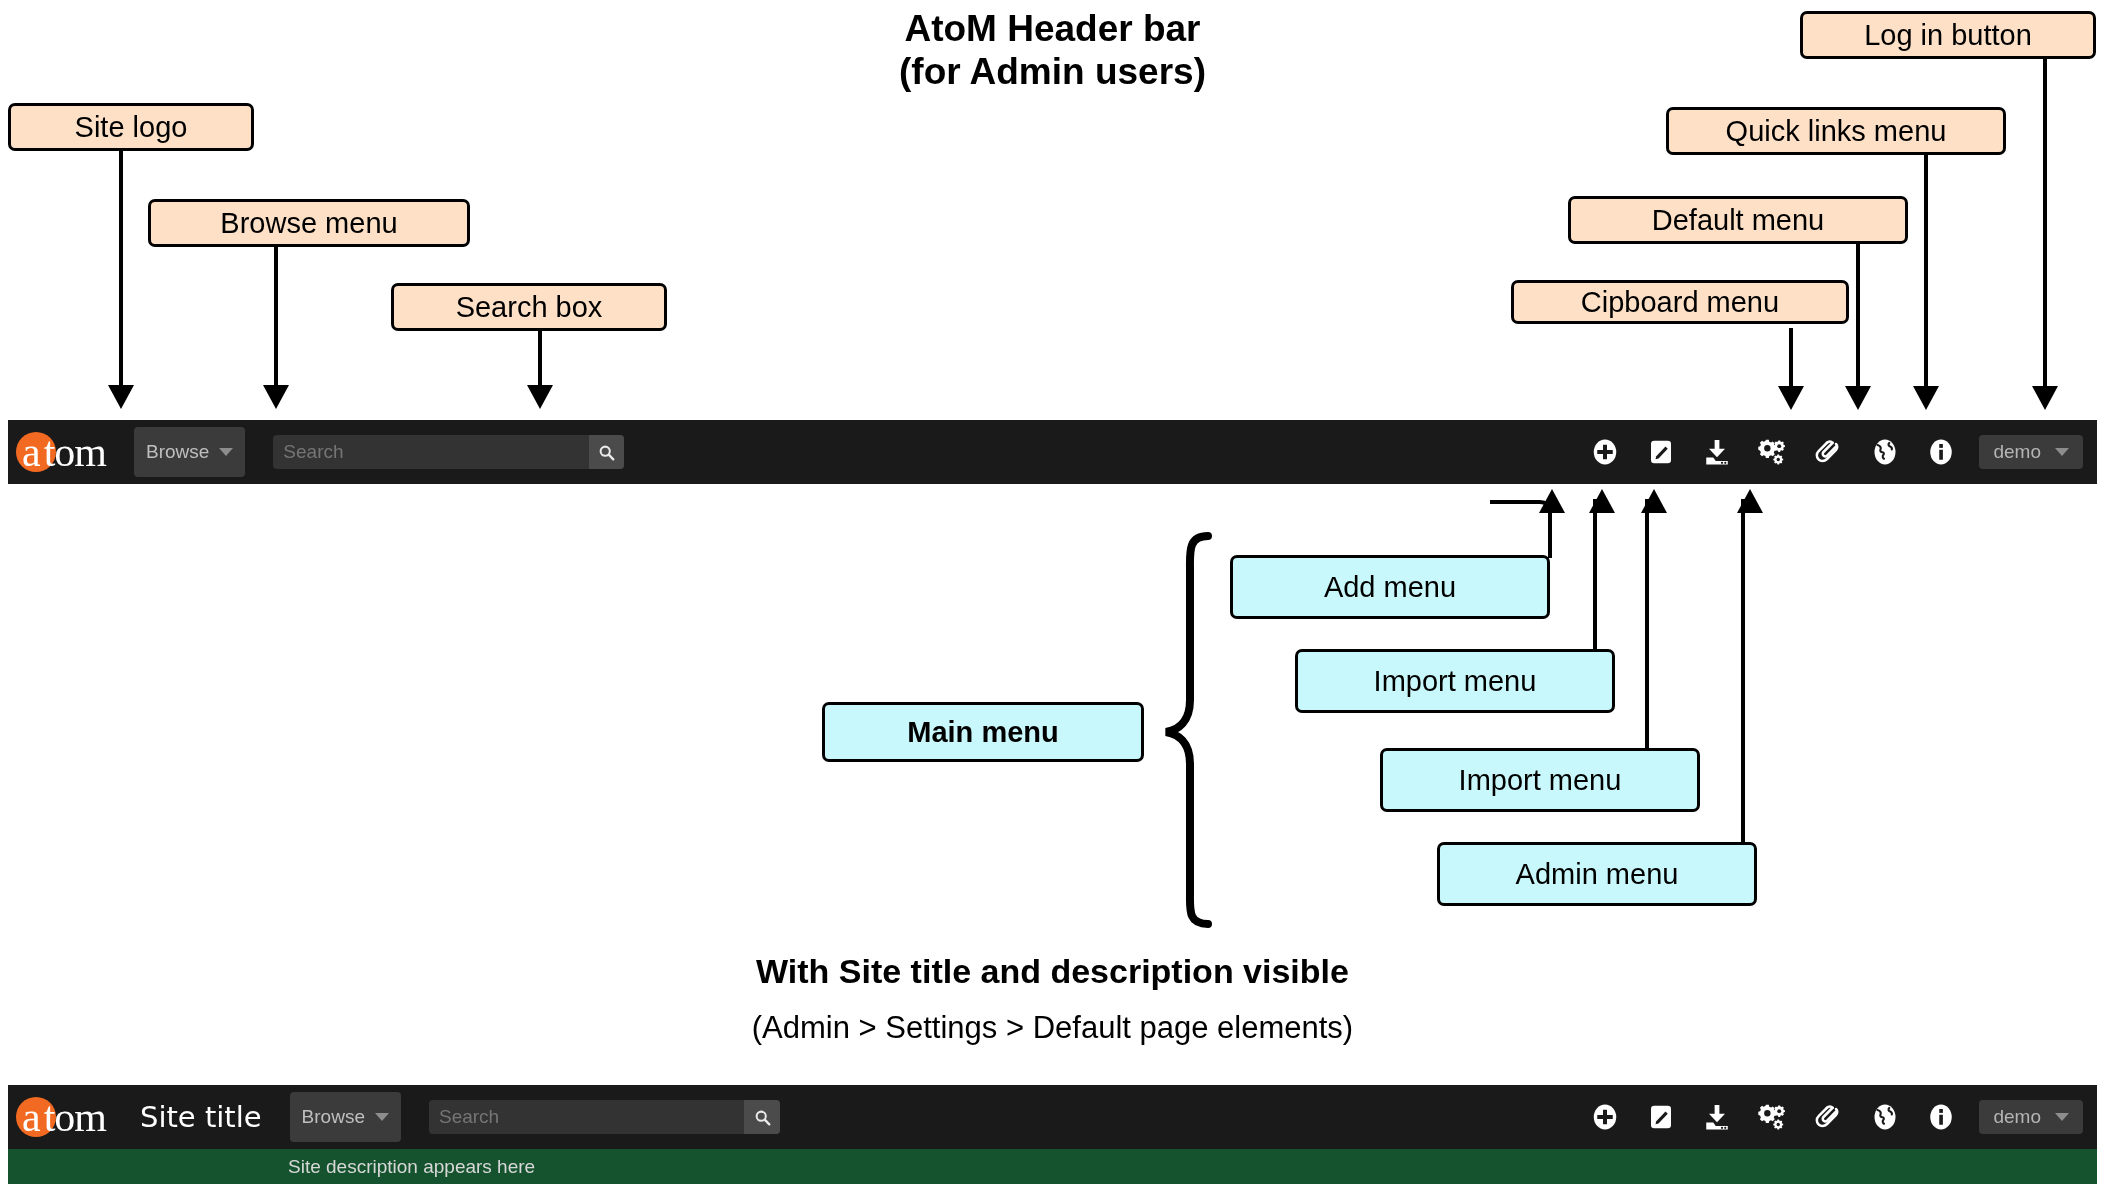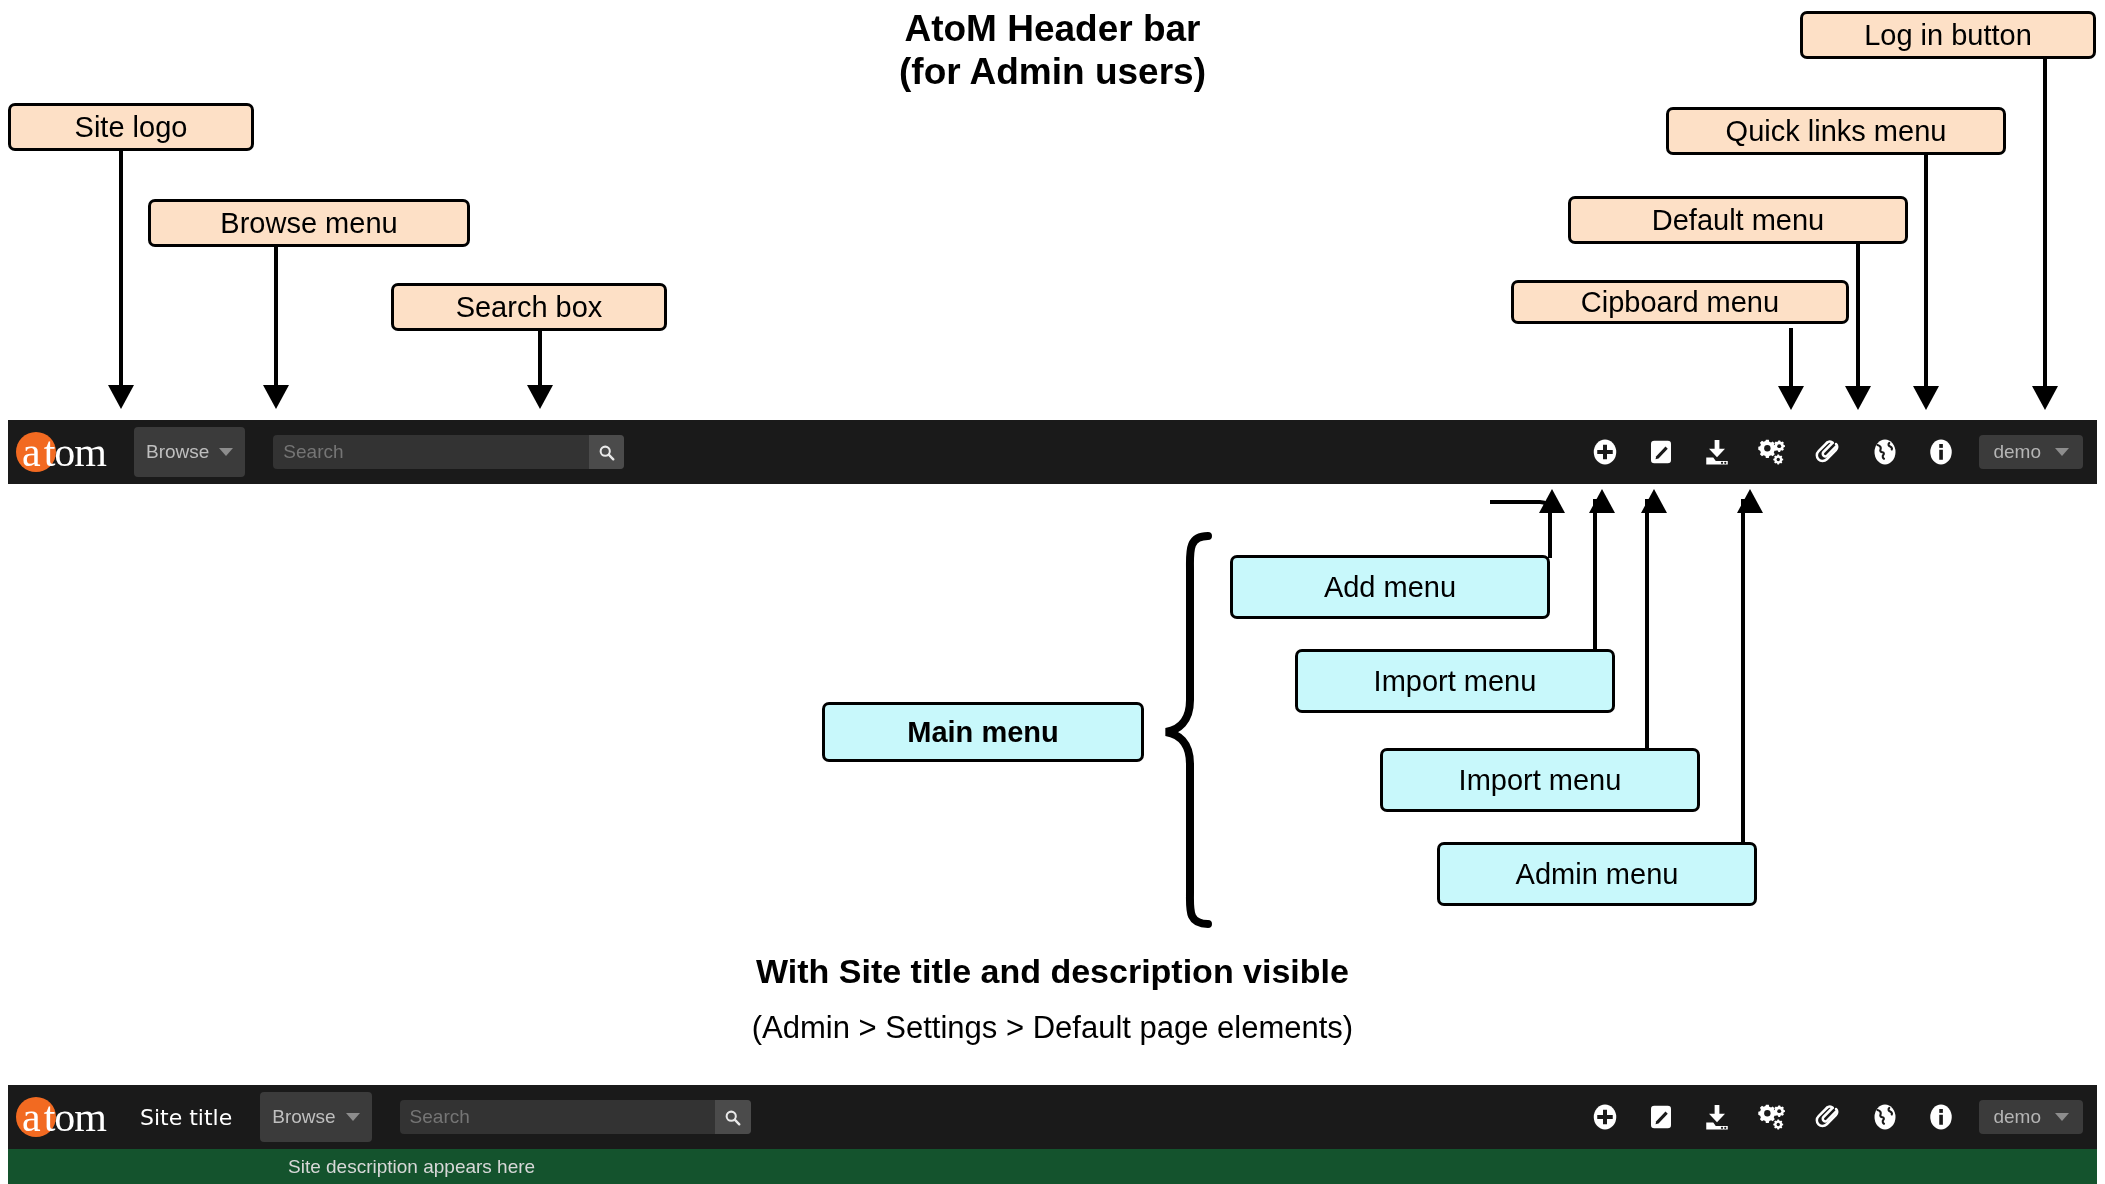--- a/index.html
+++ b/index.html
@@ -74,21 +74,21 @@
     height:100%;
   }
   .atom-logo .dot{
     position:absolute;left:8px;top:50%;
     width:40px;height:40px;border-radius:50%;
     background:#f26a21;transform:translateY(-50%);
     z-index:0;
   }
   .atom-logo .txt{position:relative;z-index:1;padding-left:4px;}
   .site-title{
-    color:#fff;font-size:22px;margin-left:34px;
+    color:#fff;font-size:29px;margin-left:34px;
     font-family:"DejaVu Sans",sans-serif;
   }
   .browse-btn{
     background:#3b3b3b;color:#bfbfbf;
     font-size:19px;border-radius:4px;
     display:flex;align-items:center;gap:10px;
     padding:8px 12px;height:34px;
     margin-left:28px;
   }
   .caret{

